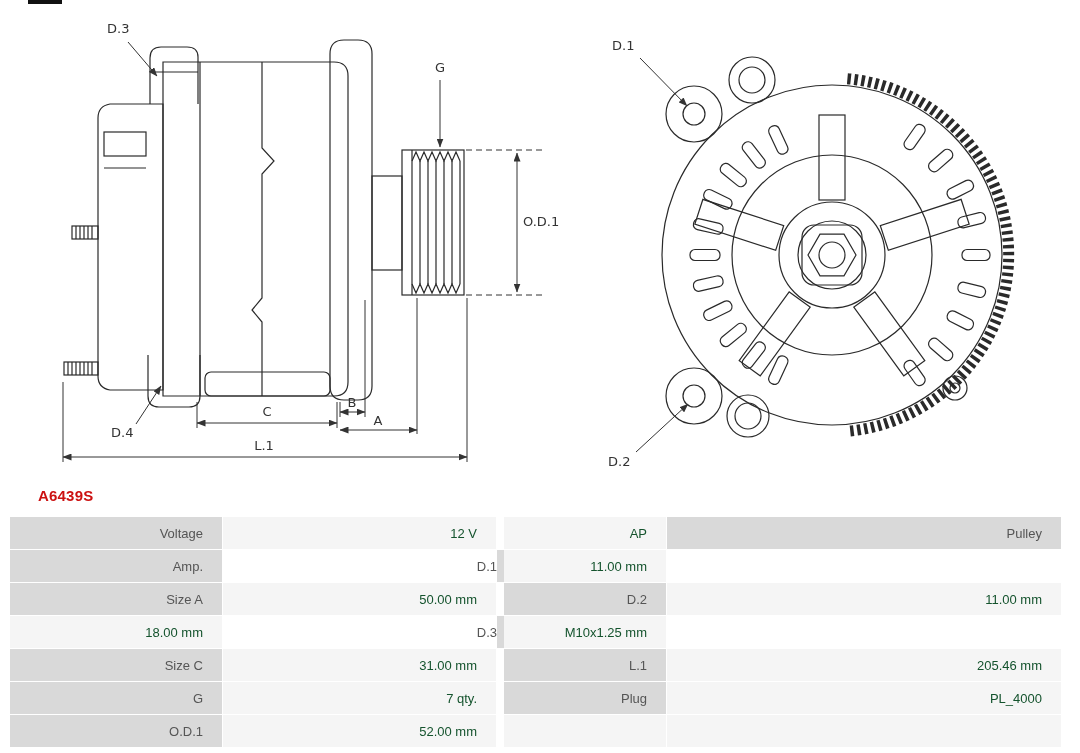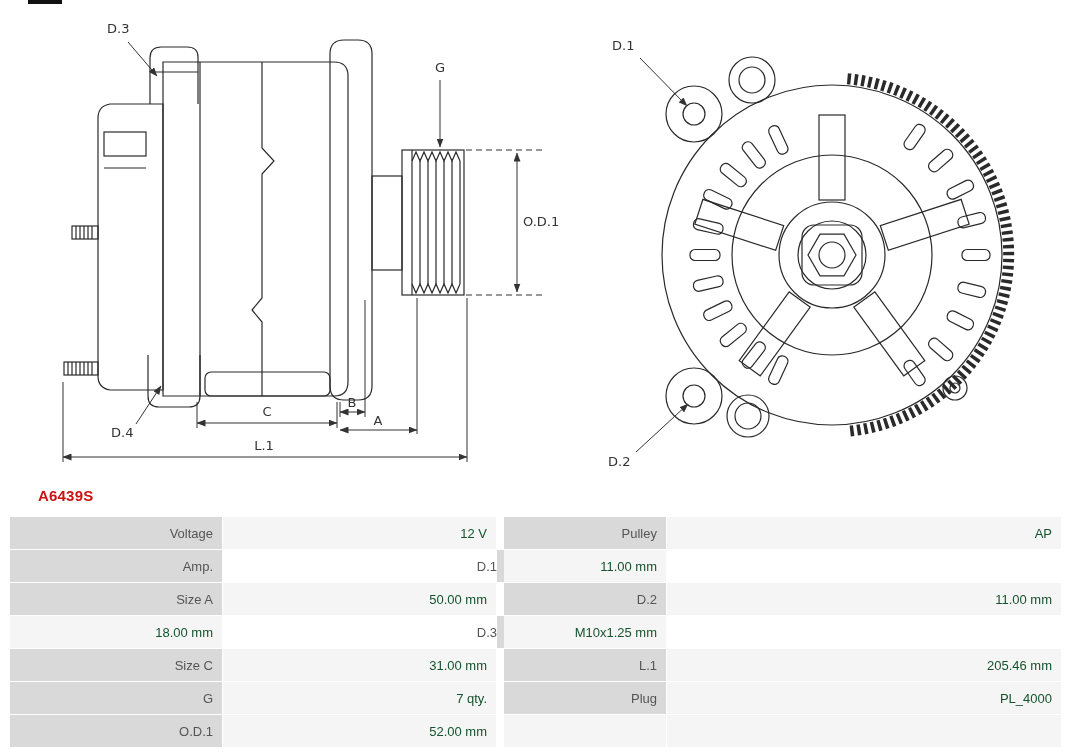--- a/index.html
+++ b/index.html
@@ -14,21 +14,21 @@
 
   svg text { font-family:"DejaVu Sans", sans-serif; font-size:13px; fill:#333; }
 
   .part-number { position:absolute; left:14px; top:487px; color:#cc1111;
                  font-size:15px; font-weight:bold; letter-spacing:0.2px;margin-left:24px; }
 
   .spec { position:absolute; left:10px; top:517px; display:flex; flex-direction:column; }
   .spec .row { display:grid; grid-template-columns:212px 273px 6px 162px 394px;
                column-gap:1px; height:32px; margin-bottom:1px; }
   .cell { display:flex; align-items:center; justify-content:flex-end;
-          padding-right:9px; font-size:13px; box-sizing:border-box; }
+          padding-right:19px; font-size:13px; box-sizing:border-box; }
   .lab { background:#d9d9d9; color:#555; }
   .val { background:#f5f5f5; color:#14532d; }
   .spacer { background:transparent; }
 </style>
 </head>
 <body>
 
 <div class="stage">
 
   <div class="topmark"></div>
@@ -232,22 +232,22 @@
   </svg>
 
   <div class="part-number">A6439S</div>
 
   <div class="spec">
 
     <div class="row">
       <div class="cell lab">Voltage</div>
       <div class="cell val">12 V</div>
       <div class="spacer"></div>
+      <div class="cell val">AP</div>
       <div class="cell lab">Pulley</div>
-      <div class="cell val">AP</div>
     </div>
 
     <div class="row">
       <div class="cell lab">Amp.</div>
       <div class="spacer"></div>
       <div class="cell lab">D.1</div>
       <div class="cell val">11.00 mm</div>
     </div>
 
     <div class="row">

